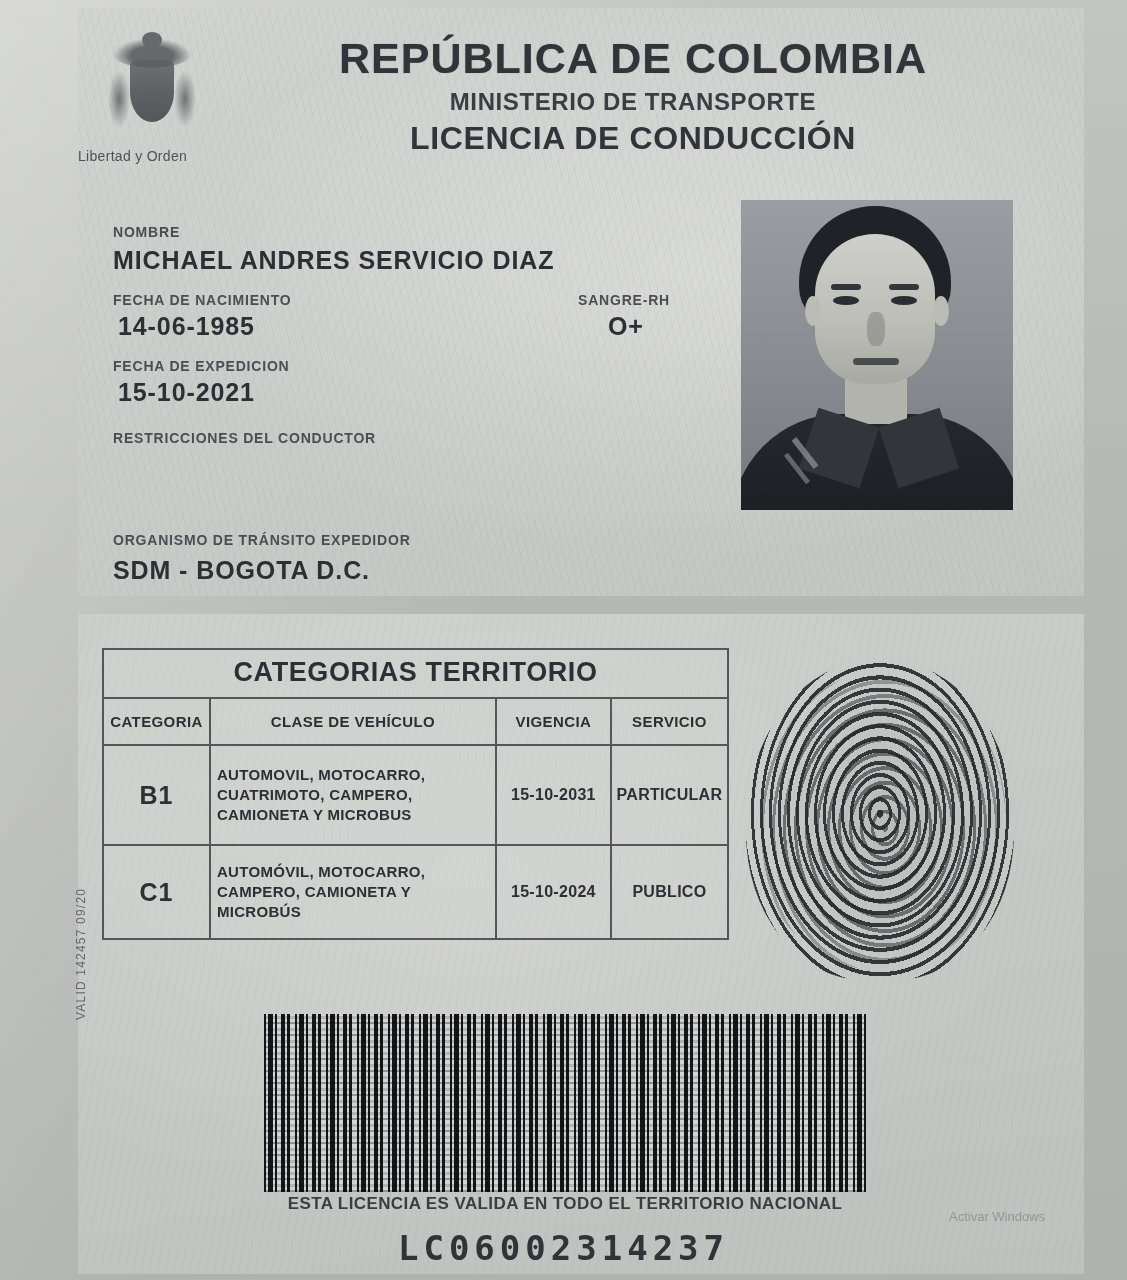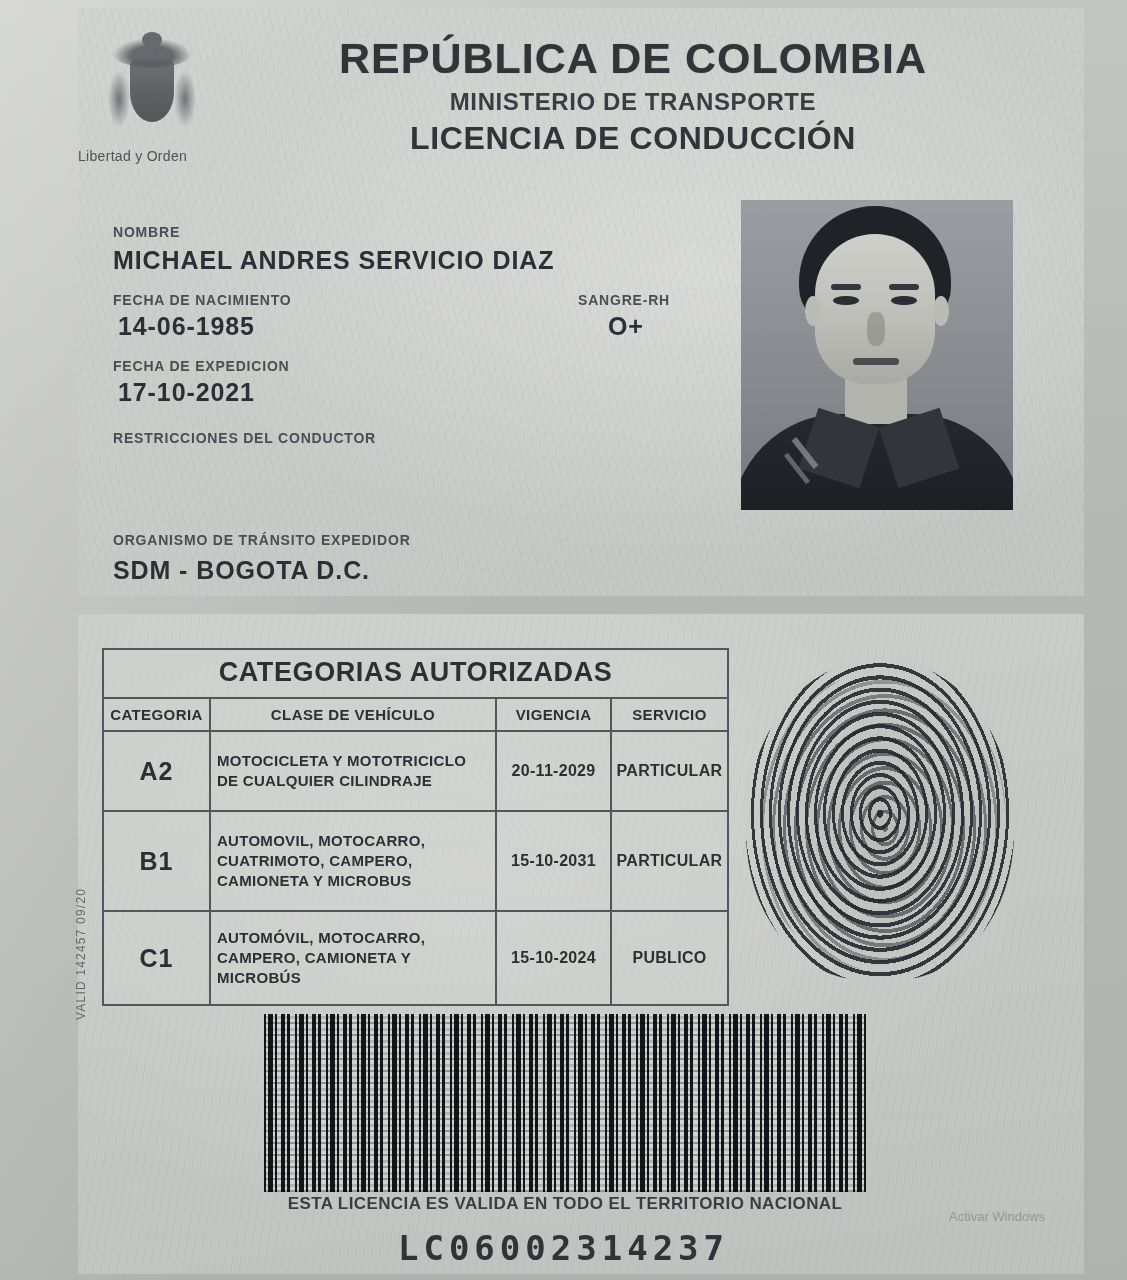--- a/index.html
+++ b/index.html
@@ -334,21 +334,21 @@
     font-size: 27px;
     font-weight: bold;
     letter-spacing: 0.6px;
     padding: 7px 0 9px;
   }
   #cat-table .hdr td {
     text-align: center;
     font-size: 15px;
     font-weight: bold;
     letter-spacing: 0.4px;
-    padding: 7px 2px;
+    padding: 14px 2px;
   }
   #cat-table .c-cat   { width: 102px; }
   #cat-table .c-class { width: 300px; margin-top: 24px; }
   #cat-table .c-vig   { width: 113px; }
   #cat-table .c-serv  { width: 112px; }
 
   #cat-table tbody td {
     vertical-align: middle;
   }
   #cat-table .cell-cat {
@@ -511,21 +511,21 @@
     <div class="fld-label" id="lbl-nombre">NOMBRE</div>
     <div class="fld-value" id="val-nombre">MICHAEL ANDRES SERVICIO DIAZ</div>
 
     <div class="fld-label" id="lbl-nac">FECHA DE NACIMIENTO</div>
     <div class="fld-value" id="val-nac">14-06-1985</div>
 
     <div class="fld-label" id="lbl-sangre">SANGRE-RH</div>
     <div class="fld-value" id="val-sangre">O+</div>
 
     <div class="fld-label" id="lbl-exp">FECHA DE EXPEDICION</div>
-    <div class="fld-value" id="val-exp">17-10-2021</div>
+    <div class="fld-value" id="val-exp">15-10-2021</div>
 
     <div class="fld-label" id="lbl-restr">RESTRICCIONES DEL CONDUCTOR</div>
 
     <div class="fld-label" id="lbl-organismo">ORGANISMO DE TRÁNSITO EXPEDIDOR</div>
     <div class="fld-value" id="val-organismo">SDM - BOGOTA D.C.</div>
 
     <div id="photo">
       <div class="bg"></div>
       <div class="shoulders"></div>
       <div class="neck"></div>
@@ -544,36 +544,30 @@
       <div class="stripe"></div>
       <div class="stripe2"></div>
     </div>
   </div>
 
   <div id="card-back">
 
     <table id="cat-table">
       <thead>
         <tr>
-          <th class="title-cell" colspan="4">CATEGORIAS AUTORIZADAS</th>
+          <th class="title-cell" colspan="4">CATEGORIAS TERRITORIO</th>
         </tr>
         <tr class="hdr">
           <td class="c-cat">CATEGORIA</td>
           <td class="c-class">CLASE DE VEHÍCULO</td>
           <td class="c-vig">VIGENCIA</td>
           <td class="c-serv">SERVICIO</td>
         </tr>
       </thead>
       <tbody>
-        <tr class="row-a2">
-          <td class="cell-cat">A2</td>
-          <td class="cell-class">MOTOCICLETA Y MOTOTRICICLO  DE CUALQUIER CILINDRAJE</td>
-          <td class="cell-vig">20-11-2029</td>
-          <td class="cell-serv">PARTICULAR</td>
-        </tr>
         <tr class="row-b1">
           <td class="cell-cat">B1</td>
           <td class="cell-class">AUTOMOVIL,  MOTOCARRO, CUATRIMOTO, CAMPERO, CAMIONETA Y MICROBUS</td>
           <td class="cell-vig">15-10-2031</td>
           <td class="cell-serv">PARTICULAR</td>
         </tr>
         <tr class="row-c1">
           <td class="cell-cat">C1</td>
           <td class="cell-class">AUTOMÓVIL,  MOTOCARRO, CAMPERO,  CAMIONETA Y MICROBÚS</td>
           <td class="cell-vig">15-10-2024</td>

